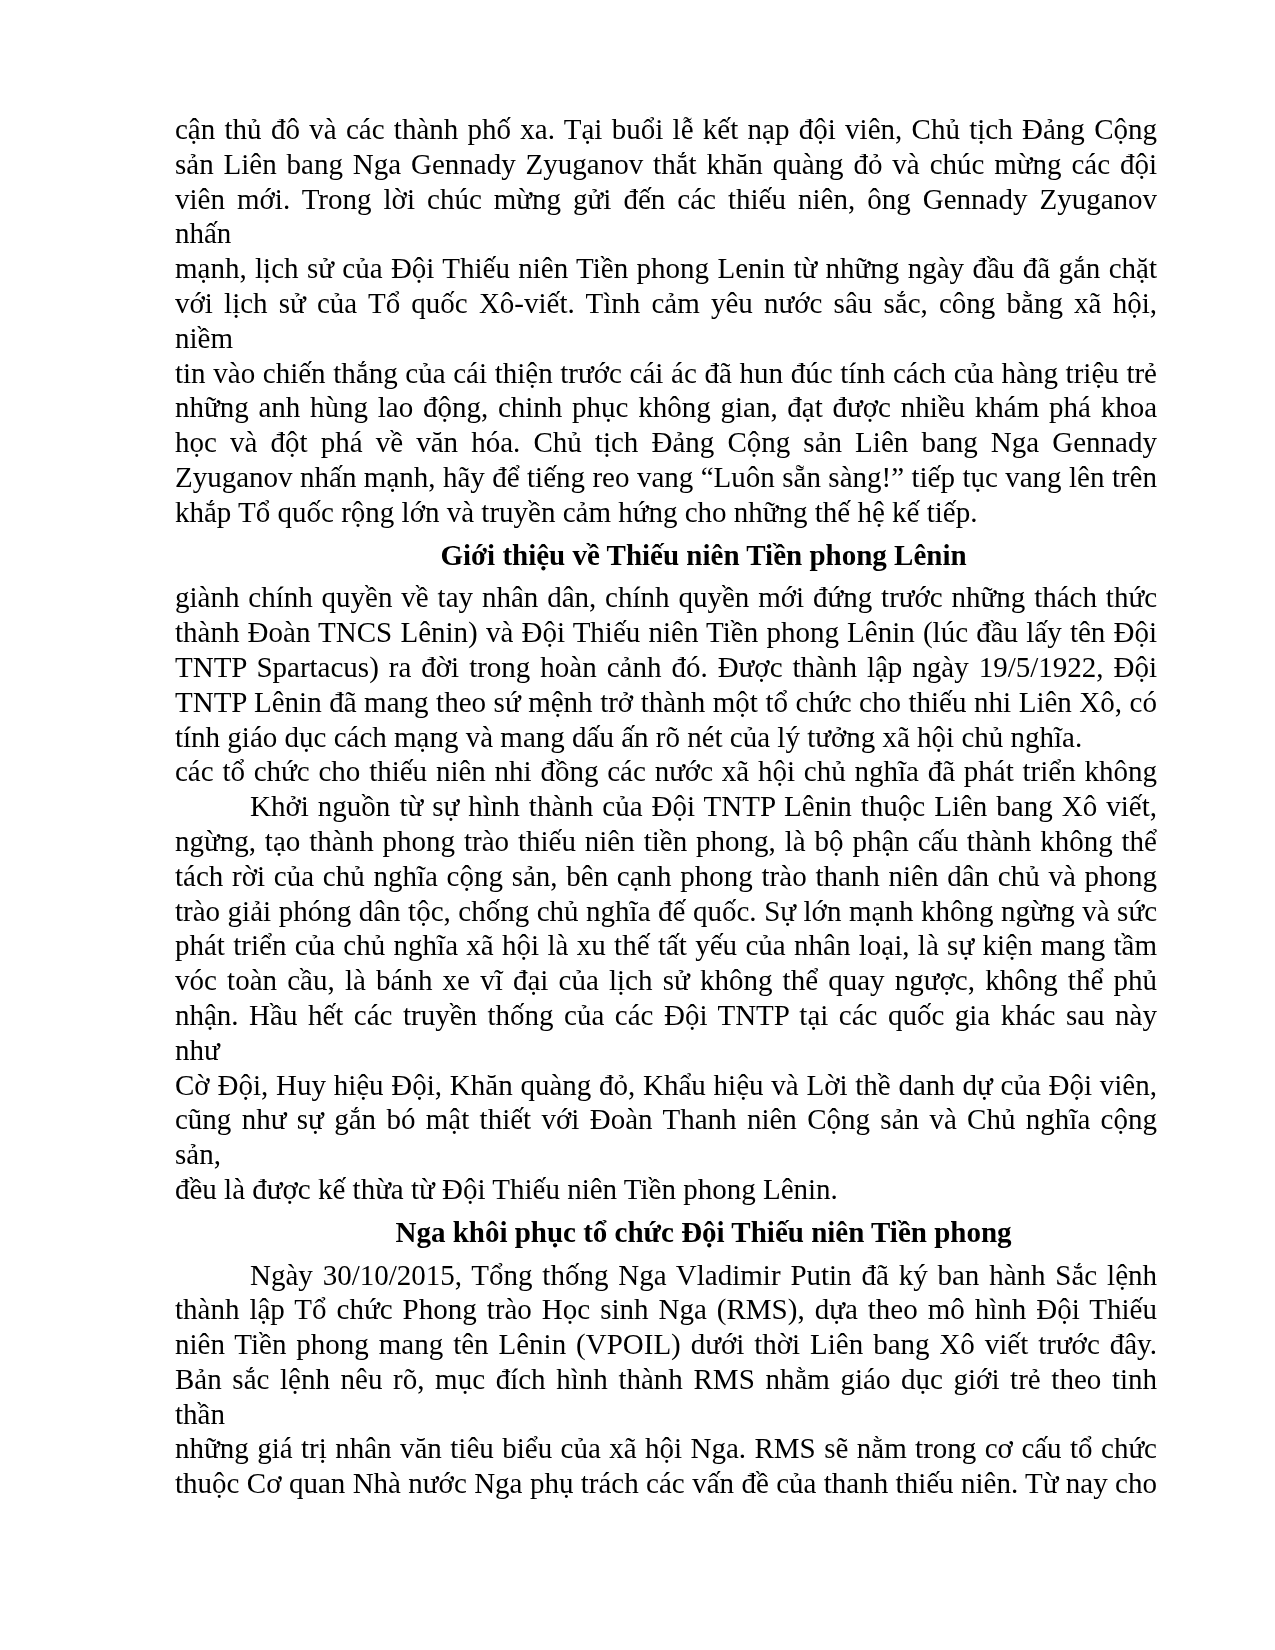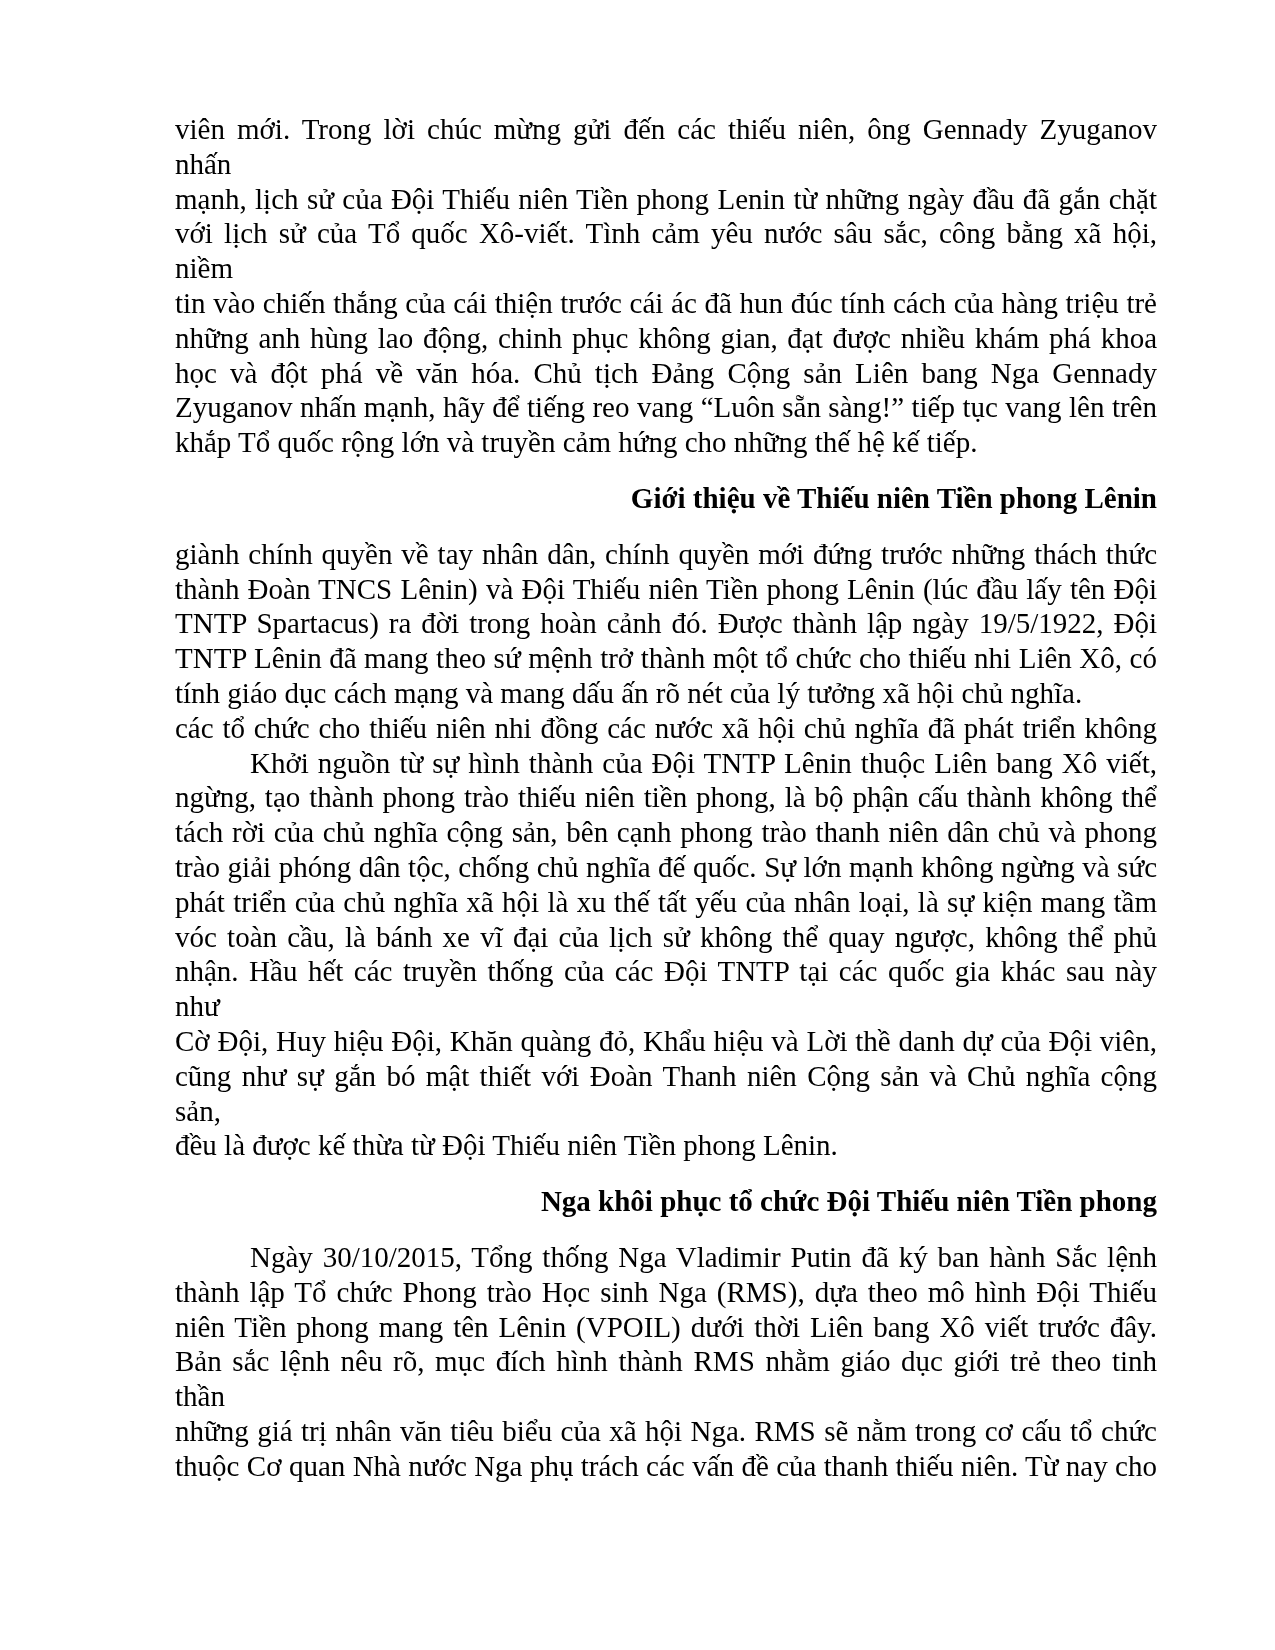--- a/index.html
+++ b/index.html
@@ -35,31 +35,33 @@
   }
   .line.first {
     text-indent: 75px;
   }
   .line.last {
     text-align-last: left;
   }
   .heading {
     font-weight: 700;
     padding-left: 75px;
-    margin: 21px 0;
-    text-align: right;
+    margin: 8px 0;
+    text-align: center;
   }
 </style>
 </head>
 <body>
 
 <div class="page">
   <div class="text-block">
 
     <div class="paragraph">
+      <div class="line">cận thủ đô và các thành phố xa. Tại buổi lễ kết nạp đội viên, Chủ tịch Đảng Cộng</div>
+      <div class="line">sản Liên bang Nga Gennady Zyuganov thắt khăn quàng đỏ và chúc mừng các đội</div>
       <div class="line">viên mới. Trong lời chúc mừng gửi đến các thiếu niên, ông Gennady Zyuganov nhấn</div>
       <div class="line">mạnh, lịch sử của Đội Thiếu niên Tiền phong Lenin từ những ngày đầu đã gắn chặt</div>
       <div class="line">với lịch sử của Tổ quốc Xô-viết. Tình cảm yêu nước sâu sắc, công bằng xã hội, niềm</div>
       <div class="line">tin vào chiến thắng của cái thiện trước cái ác đã hun đúc tính cách của hàng triệu trẻ</div>
       <div class="line">những anh hùng lao động, chinh phục không gian, đạt được nhiều khám phá khoa</div>
       <div class="line">học và đột phá về văn hóa. Chủ tịch Đảng Cộng sản Liên bang Nga Gennady</div>
       <div class="line">Zyuganov nhấn mạnh, hãy để tiếng reo vang “Luôn sẵn sàng!” tiếp tục vang lên trên</div>
       <div class="line last">khắp Tổ quốc rộng lớn và truyền cảm hứng cho những thế hệ kế tiếp.</div>
     </div>
 

